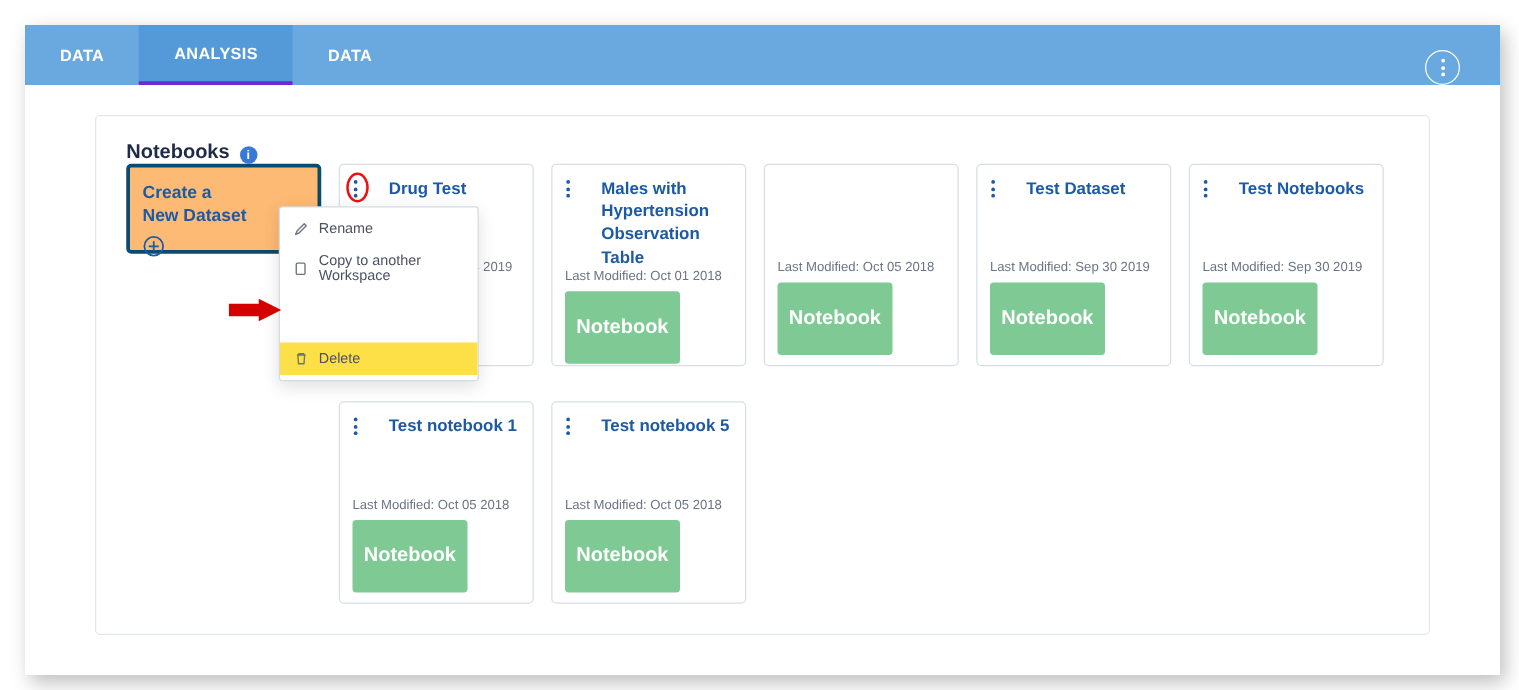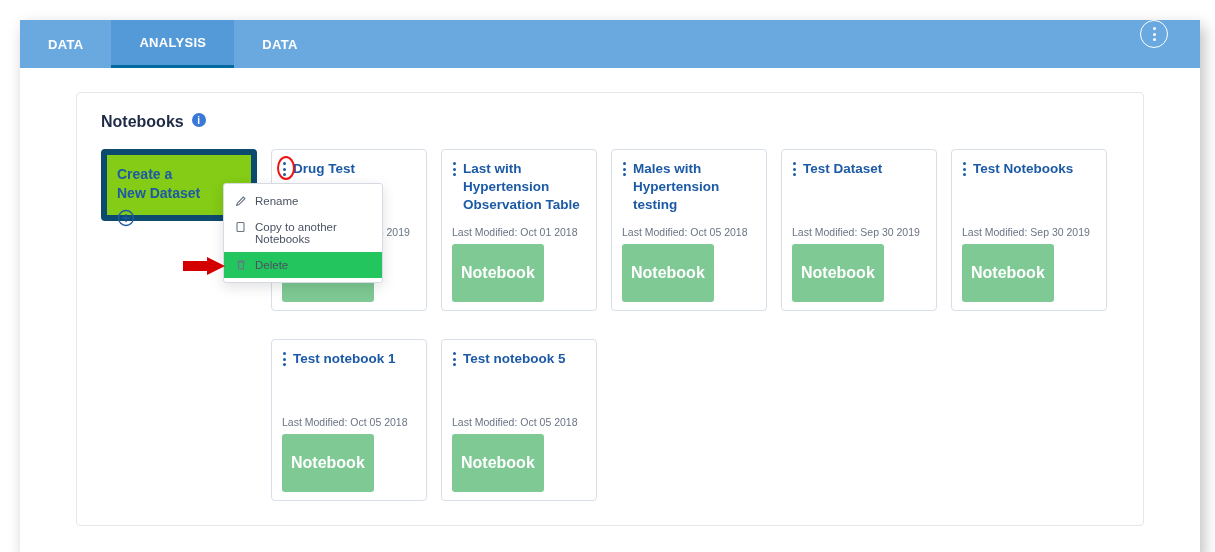--- a/index.html
+++ b/index.html
@@ -1,46 +1,46 @@
 <!DOCTYPE html>
 <html><head>
   <meta charset="utf-8">
   <style>
     * { box-sizing: border-box; margin: 0; padding: 0; font-family: -apple-system, BlinkMacSystemFont, 'Segoe UI', Arial, sans-serif; }
     body { background: #fff; padding: 20px; }
     .app-shell { width: 1180px; margin: 0 auto; box-shadow: 4px 6px 15px rgba(0,0,0,0.25); border-radius: 2px; overflow: visible; background: #fff; position: relative; }
-    .top-nav { background: #6aa9e0; display: flex; align-items: flex-start; height: 48px; padding: 0 32px 0 0; position: relative; }
+    .top-nav { background: #6aa9e0; display: flex; align-items: flex-end; height: 48px; padding: 0 32px 0 0; position: relative; }
     .top-nav .tab { color: #fff; font-size: 13px; font-weight: 600; padding: 0 28px; height: 48px; display: flex; align-items: center; cursor: pointer; letter-spacing: 0.3px; }
-    .top-nav .tab.active { background: #559ad8; border-bottom: 3px solid #0369a1; }
+    .top-nav .tab.active { background: #559ad8; border-bottom: 3px solid #6d28d9; }
     .top-nav .spacer { flex: 1; }
     .more-circle { width: 28px; height: 28px; border: 1.5px solid #fff; border-radius: 50%; display: flex; align-items: center; justify-content: center; cursor: pointer; }
     .more-circle .dots { display: flex; flex-direction: column; gap: 2.5px; }
     .more-circle .dots span { width: 3px; height: 3px; background: #fff; border-radius: 50%; }
     .content-wrap { padding: 24px 56px 32px 56px; background: #fff; }
     .panel { border: 1px solid #e3e7ec; border-radius: 4px; padding: 20px 24px 24px 24px; background: #fff; }
-    .panel-heading { display: flex; align-items: flex-start; gap: 8px; margin-bottom: 18px; }
+    .panel-heading { display: flex; align-items: flex-end; gap: 8px; }
     .panel-heading h2 { font-size: 16px; font-weight: 700; color: #1e2a46; }
     .info-badge { width: 14px; height: 14px; background: #3a78d6; color: #fff; border-radius: 50%; font-size: 10px; font-weight: 700; display: inline-flex; align-items: center; justify-content: center; cursor: pointer; }
     .grid { display: flex; flex-wrap: wrap; gap: 14px; }
     .card { width: 156px; height: 162px; border: 1px solid #d8dee6; border-radius: 4px; background: #fff; padding: 10px 10px 8px 10px; display: flex; flex-direction: column; position: relative; }
-    .create-card { border: 6px solid #0c4a6e; background: #84cc16; }
+    .create-card { border: 3px solid #0c4a6e; background: #fdba74; }
     .create-card .create-title { color: #1c5aa6; font-size: 14px; font-weight: 600; line-height: 1.35; }
     .create-card .plus { margin-top: 6px; }
     .create-card .plus svg { display: block; }
-    .card-head { display: flex; gap: 6px; align-items: flex-start; }
+    .card-head { display: flex; gap: 24px; align-items: flex-start; }
     .snow-trigger { padding: 2px 1px; cursor: pointer; display: flex; flex-direction: column; gap: 2.5px; align-items: center; justify-content: center; }
     .snow-trigger span { width: 3px; height: 3px; background: #1c5aa6; border-radius: 50%; }
     .emphasis-circle { position: absolute; top: 6px; left: 5px; width: 18px; height: 24px; border: 2.5px solid #e11; border-radius: 50% / 50%; pointer-events: none; }
     .card-title { color: #1c5aa6; font-size: 13.5px; font-weight: 600; line-height: 1.35; word-break: break-word; flex: 1; }
     .card-spacer { flex: 1; }
     .last-mod { font-size: 10.5px; color: #6a7485; margin-bottom: 6px; }
     .badge { display: inline-block; background: #7ec994; color: #fff; font-size: 16px; font-weight: 600; padding: 20px 9px; border-radius: 3px; }
     .menu-pop { position: absolute; top: 34px; left: -48px; width: 160px; background: #fff; border: 1px solid #d6dbe3; border-radius: 3px; box-shadow: 0 4px 14px rgba(0,0,0,0.12); z-index: 50; padding: 4px 0; }
-    .menu-pop .item { display: flex; align-items: flex-start; gap: 8px; padding: 7px 11px; font-size: 11.5px; color: #4a5262; cursor: pointer; }
-    .menu-pop .item.highlight { background: #22c55e; }
+    .menu-pop .item { display: flex; align-items: center; gap: 8px; padding: 7px 11px; font-size: 11.5px; color: #4a5262; cursor: pointer; }
+    .menu-pop .item.highlight { background: #fde047; margin-top: 40px; }
     .menu-pop .item svg { flex-shrink: 0; }
     .red-arrow { position: absolute; left: -88px; top: 248px; width: 42px; height: 18px; pointer-events: none; z-index: 60; }
     .red-arrow svg { width: 42px; height: 18px; display: block; }
     .card-holder { position: relative; }
   </style>
 </head>
 <body>
 
 <div class="app-shell">
   <div class="top-nav">
@@ -99,21 +99,21 @@
             <div class="item">
               <svg width="12" height="12" viewBox="0 0 12 12">
                   <path d="M1.5 10.5 L2.6 7.8 L8.4 2 L10 3.6 L4.2 9.4 Z" fill="none" stroke="#6a7485" stroke-width="1.1" stroke-linejoin="round"></path>
                 </svg>
               <span>Rename</span>
             </div>
             <div class="item">
               <svg width="12" height="12" viewBox="0 0 12 12">
                   <rect x="2" y="1.5" width="7" height="9" rx="1" fill="none" stroke="#6a7485" stroke-width="1.1"></rect>
                 </svg>
-              <span>Copy to another Notebooks</span>
+              <span>Copy to another Workspace</span>
             </div>
             <div class="item highlight">
               <svg width="12" height="12" viewBox="0 0 12 12">
                   <path d="M2.5 3 L9.5 3 M4 3 L4 2 L8 2 L8 3 M3.3 3 L3.8 10 L8.2 10 L8.7 3" fill="none" stroke="#6a7485" stroke-width="1.1" stroke-linejoin="round"></path>
                 </svg>
               <span>Delete</span>
             </div>
           </div>
 
           <div class="red-arrow" style="left:-88px; top:108px;">
@@ -123,36 +123,28 @@
           </div>
         </div>
 
         <div class="card">
           <div class="card-head">
             <div class="snow-trigger">
                 <span></span>
                 <span></span>
                 <span></span>
               </div>
-            <div class="card-title">Last with Hypertension Observation Table</div>
+            <div class="card-title">Males with Hypertension Observation Table</div>
           </div>
           <div class="card-spacer"></div>
           <div class="last-mod">Last Modified: Oct 01 2018</div>
           <div><span class="badge">Notebook</span></div>
         </div>
 
         <div class="card">
-          <div class="card-head">
-            <div class="snow-trigger">
-                <span></span>
-                <span></span>
-                <span></span>
-              </div>
-            <div class="card-title">Males with Hypertension testing</div>
-          </div>
           <div class="card-spacer"></div>
           <div class="last-mod">Last Modified: Oct 05 2018</div>
           <div><span class="badge">Notebook</span></div>
         </div>
 
         <div class="card">
           <div class="card-head">
             <div class="snow-trigger">
                 <span></span>
                 <span></span>

